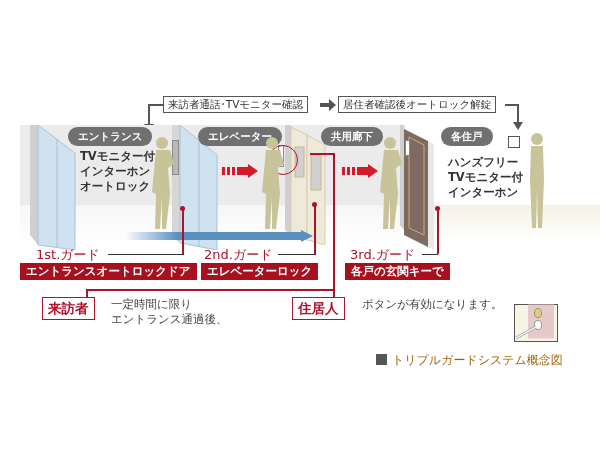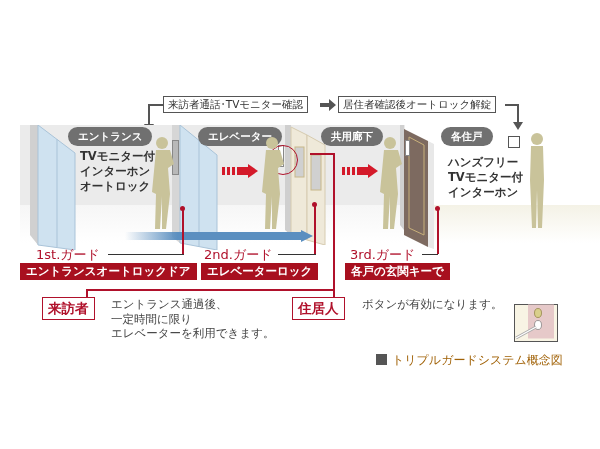--- a/index.html
+++ b/index.html
@@ -181,23 +181,22 @@
   <div class="guard-label" style="left:345px; top:263px;">各戸の玄関キーで</div>
 </div>
 
 <div>
   <div class="red-h" style="left:86px; top:289px; width:249px;"></div>
   <div class="red-v" style="left:86px; top:289px; height:8px;"></div>
   <div class="red-v" style="left:333px; top:283px; height:14px;"></div>
 
   <div class="role-box" style="left:42px; top:297px;">来訪者</div>
   <div class="role-text" style="left:111px; top:297px;">
+    <div>一定時間に限り</div>
     <div>エントランス通過後、</div>
-    <div>一定時間に限り</div>
-    <div>エレベーターを利用できます。</div>
   </div>
 
   <div class="role-box" style="left:292px; top:297px;">住居人</div>
   <div class="role-text" style="left:362px; top:297px;">
     <div>ボタンが有効になります。</div>
   </div>
 
   <svg class="abs" style="left:514px; top:304px;" width="44" height="38">
     <rect x="0.5" y="0.5" width="43" height="37" fill="#f8f4e4" stroke="#555"></rect>
     <rect x="14" y="0.5" width="26" height="34" fill="#e6c9c9"></rect>

